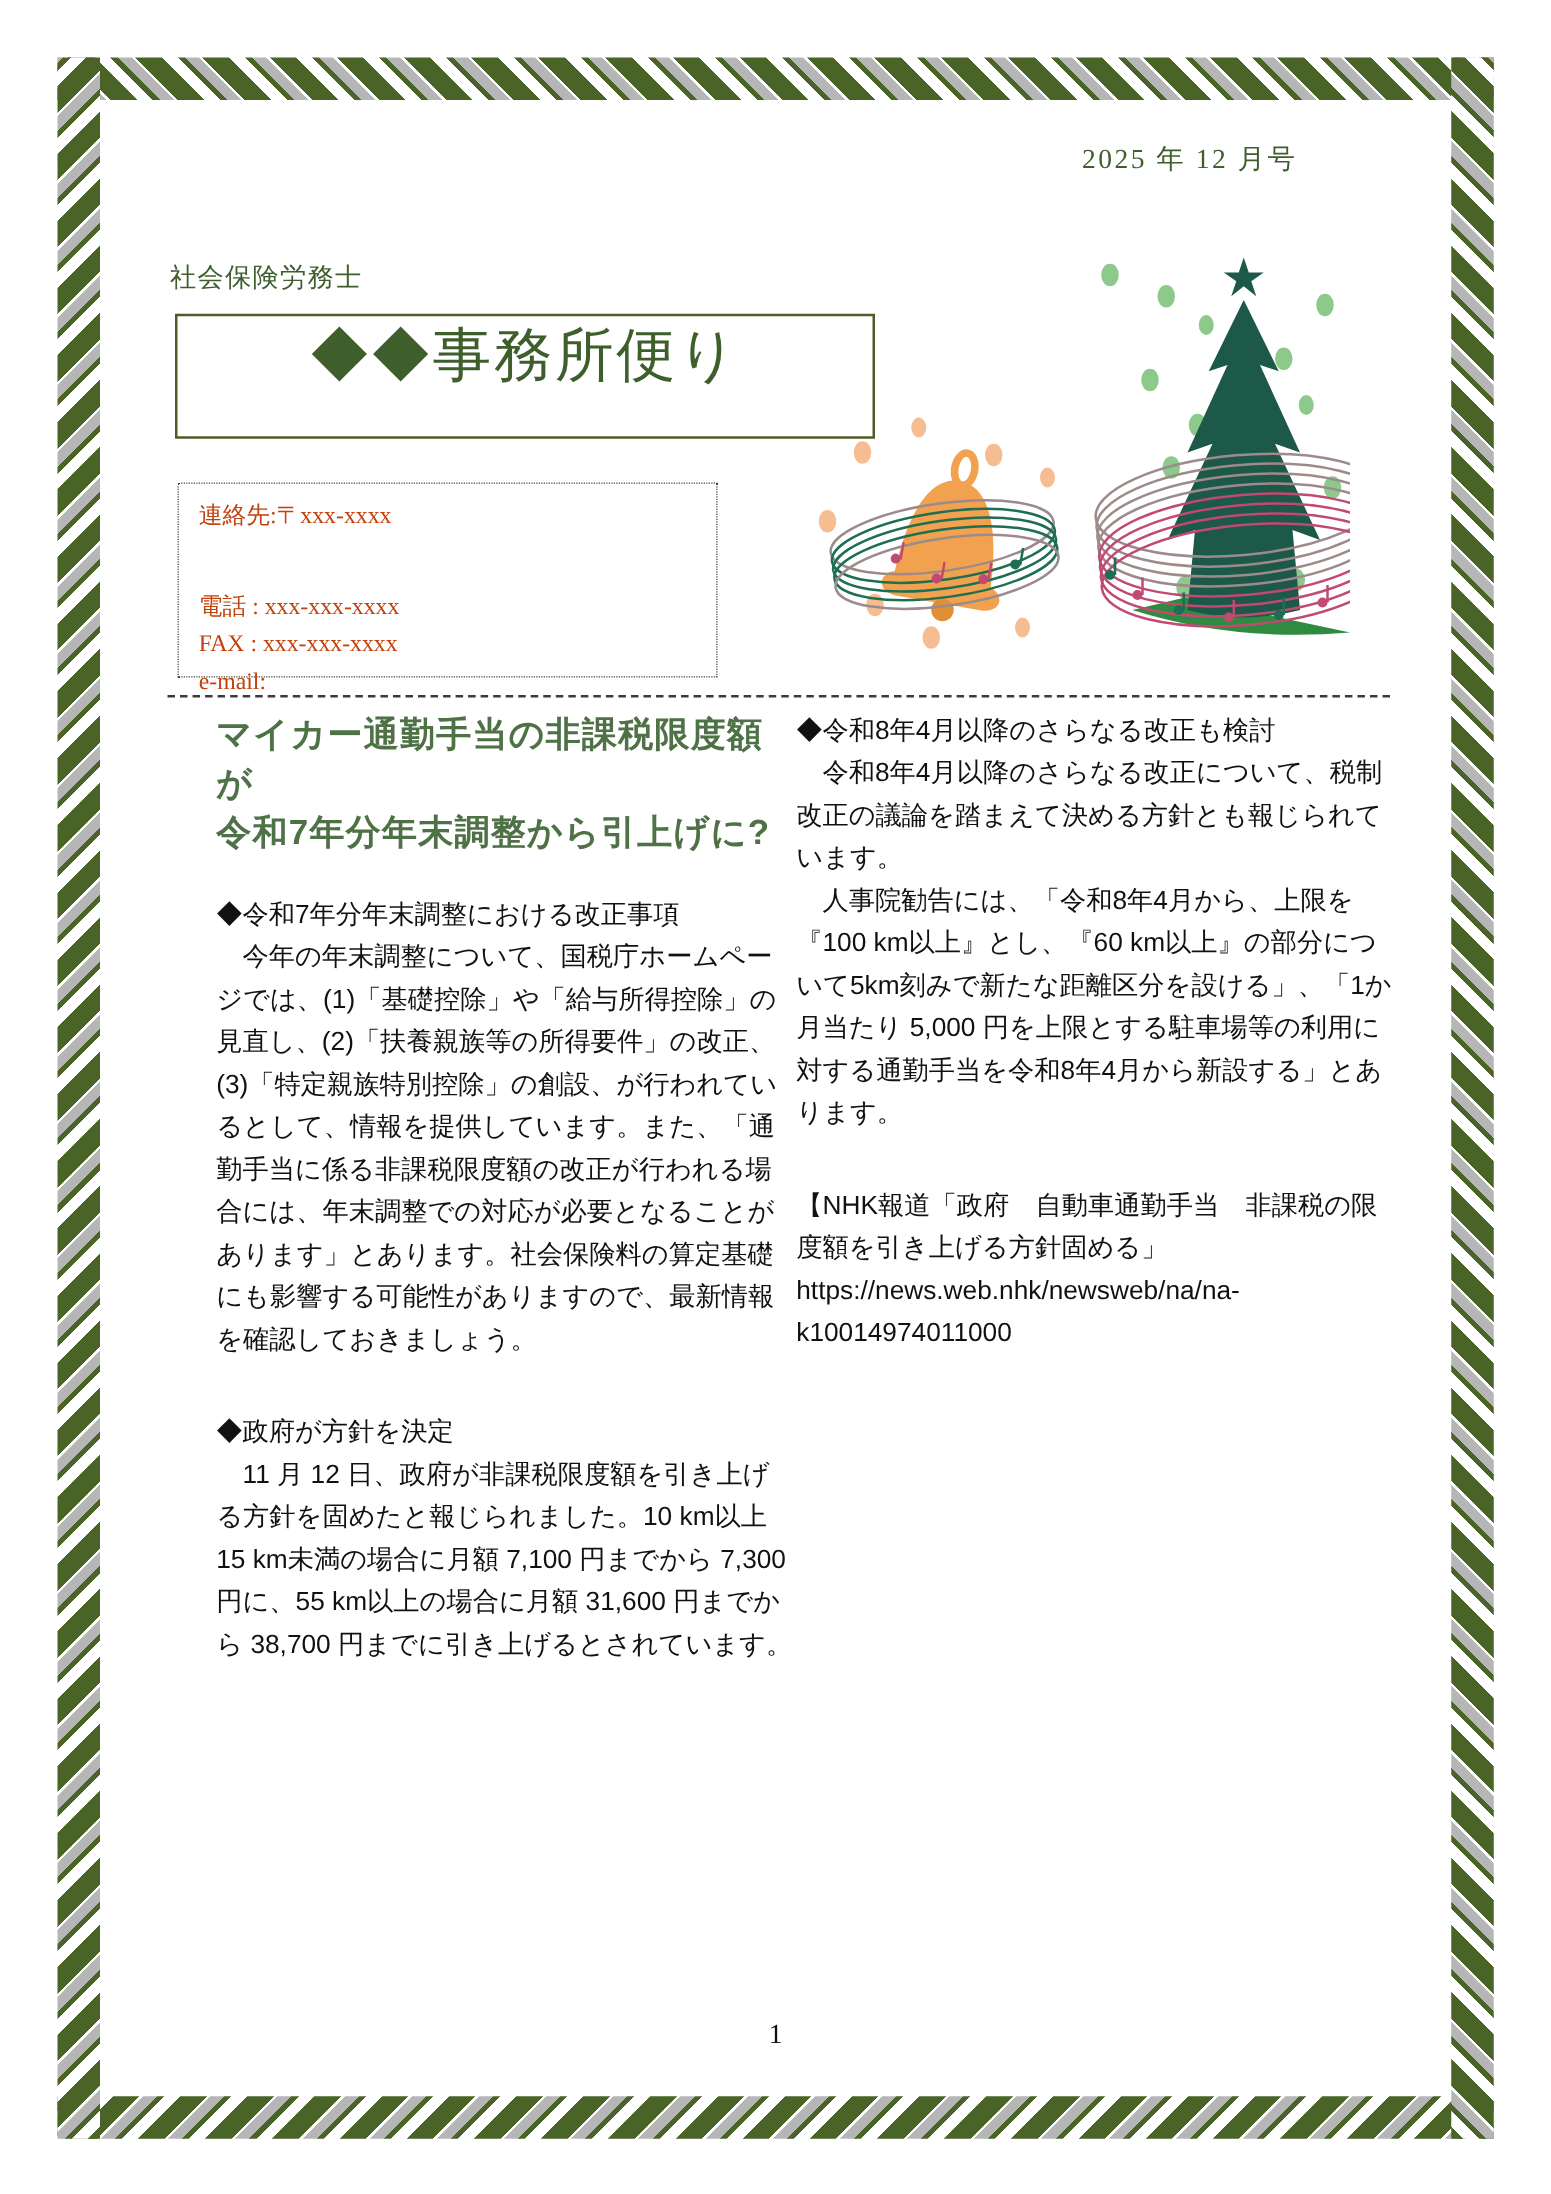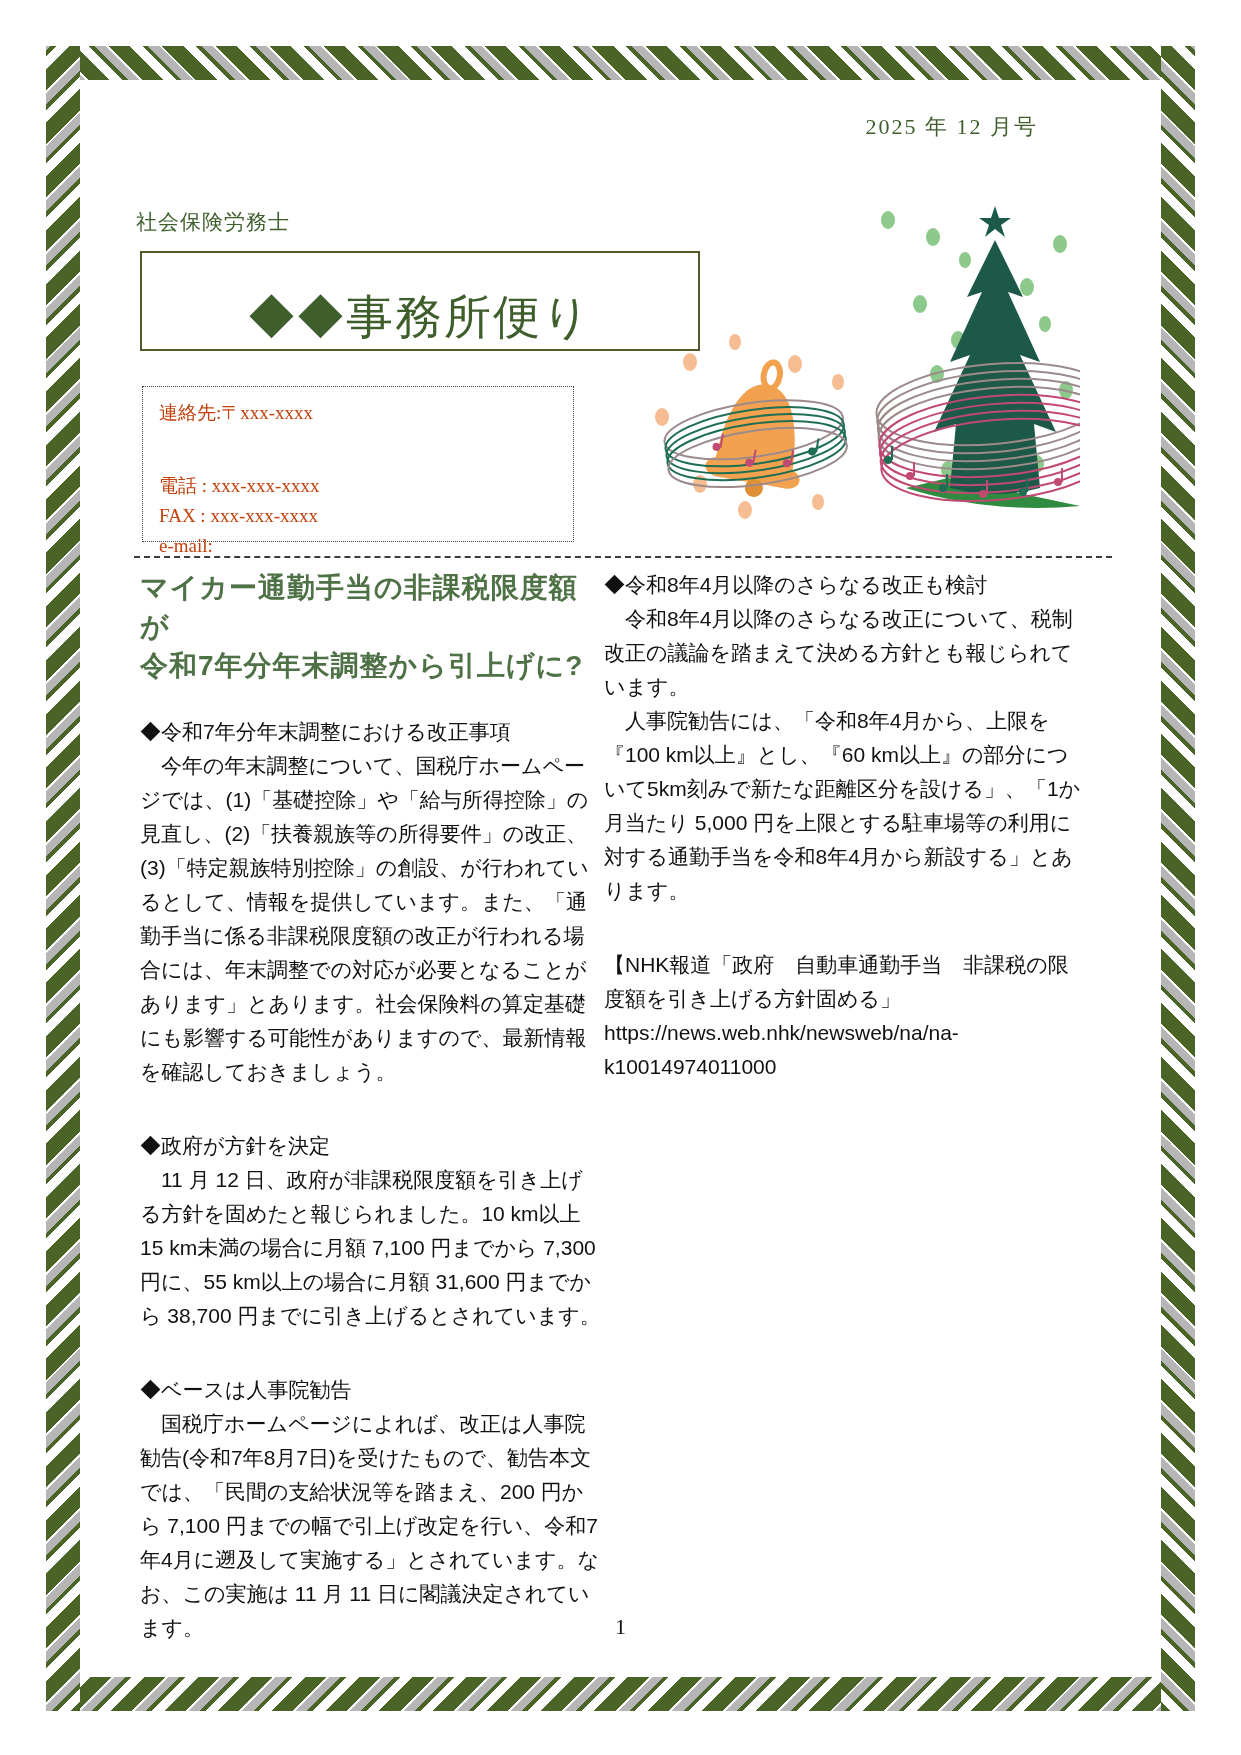--- a/index.html
+++ b/index.html
@@ -23,42 +23,42 @@
     color:var(--accent-green);
   }
   .profession {
     position:absolute; top:208px; left:136px;
     font-family:"Liberation Serif", serif; font-size:21px; letter-spacing:1px;
     color:var(--accent-green);
   }
   .title-box {
     position:absolute; top:251px; left:140px; width:560px; height:100px;
     border:2px solid #4d5c28; background:#ffffff; box-sizing:border-box;
-    display:flex; align-items:flex-end; justify-content:center;
+    display:flex; align-items:flex-start; justify-content:center;
   }
   .newsletter-title {
     font-family:"Liberation Serif", serif; font-size:47px; letter-spacing:2px;
     color:var(--accent-green); white-space:nowrap;
   }
   .contact-box {
     position:absolute; top:386px; left:142px; width:432px; height:156px;
     border:1px dotted #444; box-sizing:border-box; padding:12px 16px;
     font-family:"Liberation Serif", serif; font-size:19px; color:#c2410c;
   }
   .contact-address { margin-bottom:44px; line-height:28px; }
   .contact-line { line-height:30px; }
 
   
   .illustration { position:absolute; top:192px; left:648px; width:432px; height:334px; }
 
   
   .separator { position:absolute; top:556px; left:134px; width:978px; height:0; border-top:2px dashed #3b3b3b; }
 
   
-  .col { position:absolute; top:568px; font-size:21px; line-height:34px; }
+  .col { position:absolute; top:568px; font-size:21px; line-height:34px;margin-left:33px; }
   .col-left  { left:140px; width:464px; }
   .col-right { left:604px; width:482px; }
   .article-title {
     font-size:28px; font-weight:bold; color:var(--heading-green);
     line-height:39px; margin:0 0 30px 0; letter-spacing:1px;
   }
   .sec { margin-top:40px; }
   .sec-first { margin-top:0; }
   .sec-heading { margin:0; }
   .sec-body { margin:0; overflow-wrap:anywhere; }
@@ -188,24 +188,20 @@
     <span>令和7年分年末調整から引上げに?</span>
   </h1>
   <div class="sec sec-first">
     <p class="sec-heading">◆令和7年分年末調整における改正事項</p>
     <p class="sec-body">　今年の年末調整について、国税庁ホームページでは、(1)「基礎控除」や「給与所得控除」の見直し、(2)「扶養親族等の所得要件」の改正、(3)「特定親族特別控除」の創設、が行われているとして、情報を提供しています。また、「通勤手当に係る非課税限度額の改正が行われる場合には、年末調整での対応が必要となることがあります」とあります。社会保険料の算定基礎にも影響する可能性がありますので、最新情報を確認しておきましょう。</p>
   </div>
   <div class="sec">
     <p class="sec-heading">◆政府が方針を決定</p>
     <p class="sec-body">　11 月 12 日、政府が非課税限度額を引き上げる方針を固めたと報じられました。10 km以上 15 km未満の場合に月額 7,100 円までから 7,300 円に、55 km以上の場合に月額 31,600 円までから 38,700 円までに引き上げるとされています。</p>
   </div>
-  <div class="sec">
-    <p class="sec-heading">◆ベースは人事院勧告</p>
-    <p class="sec-body">　国税庁ホームページによれば、改正は人事院勧告(令和7年8月7日)を受けたもので、勧告本文では、「民間の支給状況等を踏まえ、200 円から 7,100 円までの幅で引上げ改定を行い、令和7年4月に遡及して実施する」とされています。なお、この実施は 11 月 11 日に閣議決定されています。</p>
-  </div>
 </div>
 
 <div class="col col-right">
   <div class="sec sec-first">
     <p class="sec-heading">◆令和8年4月以降のさらなる改正も検討</p>
     <p class="sec-body">　令和8年4月以降のさらなる改正について、税制改正の議論を踏まえて決める方針とも報じられています。</p>
     <p class="sec-body">　人事院勧告には、「令和8年4月から、上限を『100 km以上』とし、『60 km以上』の部分について5km刻みで新たな距離区分を設ける」、「1か月当たり 5,000 円を上限とする駐車場等の利用に対する通勤手当を令和8年4月から新設する」とあります。</p>
   </div>
   <div class="ref">
     <p class="ref-label">【NHK報道「政府　自動車通勤手当　非課税の限度額を引き上げる方針固める」</p>

